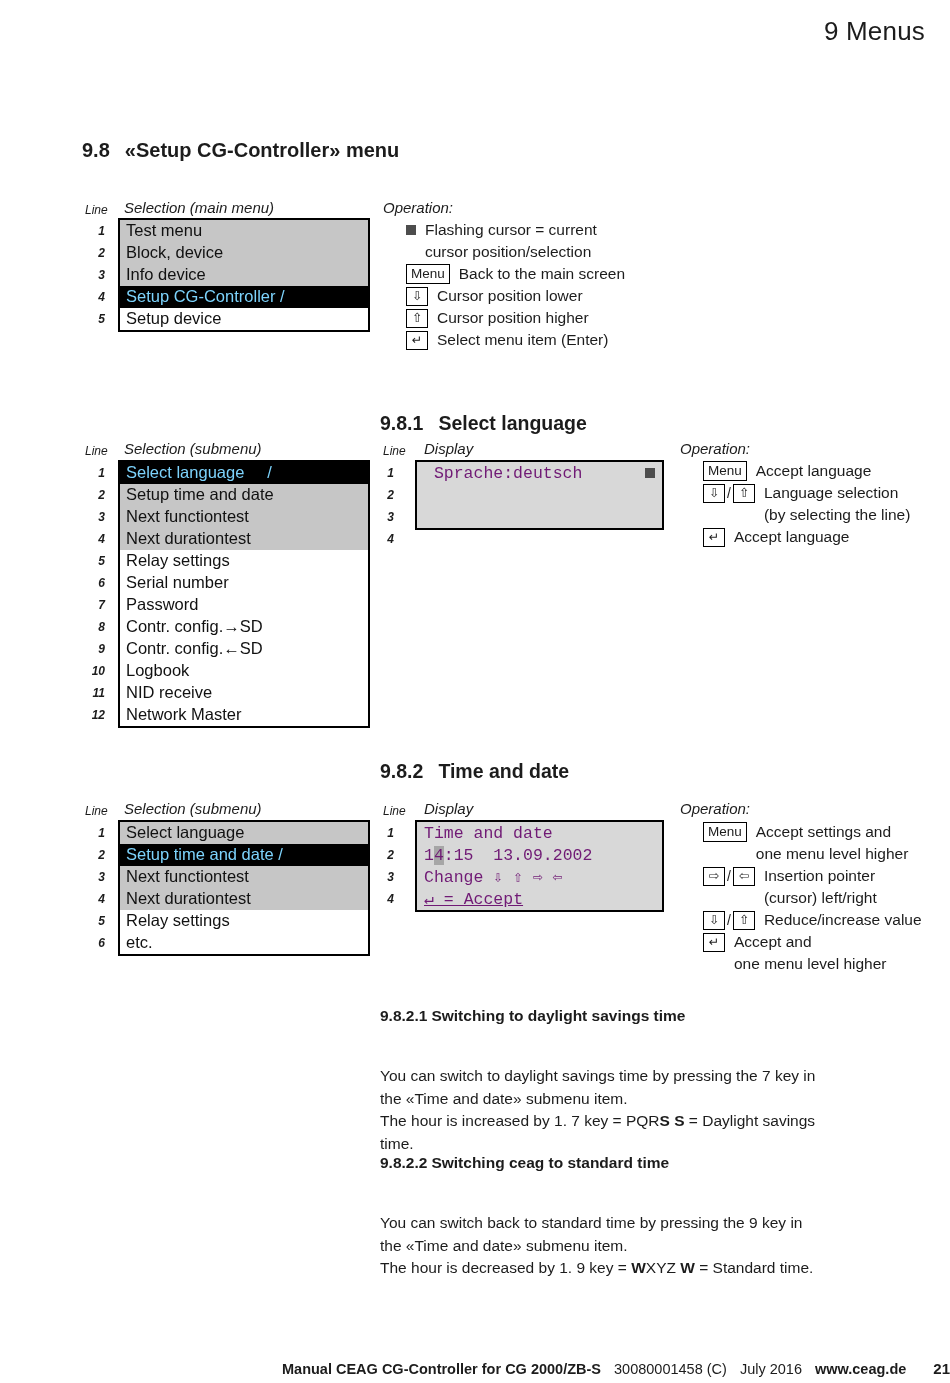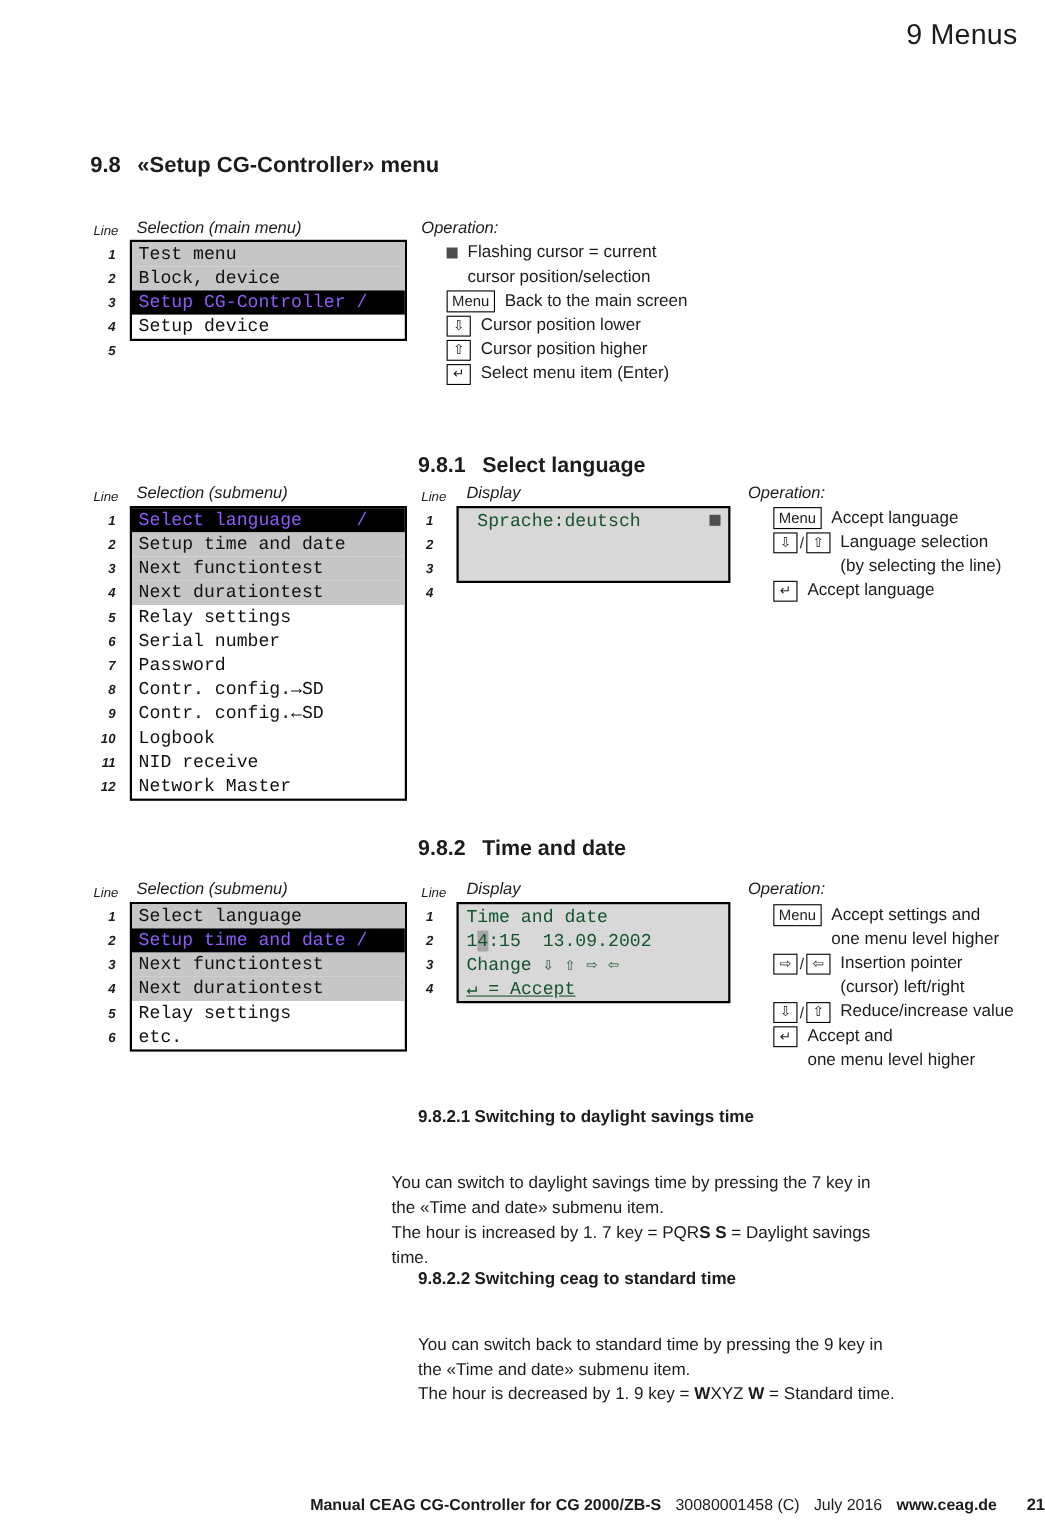--- a/index.html
+++ b/index.html
@@ -9,25 +9,25 @@
   .chapter{font-size:26px;font-weight:400;letter-spacing:0.2px;}
   .h1{display:flex;gap:15px;font-weight:700;font-size:20px;}
   .h2{display:flex;gap:15px;font-weight:700;font-size:19.5px;}
   .h3{display:flex;gap:4px;font-weight:700;font-size:15.5px;}
   .lbl{font-style:italic;font-size:15px;}
   .lbl-sm{font-style:italic;font-size:12px;}
   .nums{display:flex;flex-direction:column;padding-top:2px;}
   .nums .num{height:22px;line-height:22px;font-style:italic;font-weight:700;font-size:12px;text-align:right;width:20px;}
   .nums.narrow .num{width:14px;}
   .menu-table{border:2px solid #000;width:248px;background:#fff;}
-  .menu-row{height:22px;line-height:21px;padding-left:6px;font-family:Liberation Mono, monospace;font-size:16.5px;white-space:pre;color:#111;overflow:hidden;}
+  .menu-row{height:22px;line-height:21px;padding-left:6px;font-family:Liberation Sans, sans-serif;font-size:16.5px;white-space:pre;color:#111;overflow:hidden;}
   .menu-row.gray{background:#c6c6c6;}
-  .menu-row.sel{background:#000;color:#8b5cf6;}
+  .menu-row.sel{background:#000;color:#7dd3fc;}
   .disp-table{border:2px solid #000;width:245px;background:#d8d8d8;}
-  .disp-row{height:22px;line-height:21px;padding:0 7px;font-family:"Liberation Mono","DejaVu Sans Mono",monospace;font-size:16.5px;white-space:pre;display:flex;align-items:center;justify-content:space-between;color:#14532d;overflow:hidden;}
+  .disp-row{height:22px;line-height:21px;padding:0 7px;font-family:"Liberation Mono","DejaVu Sans Mono",monospace;font-size:16.5px;white-space:pre;display:flex;align-items:center;justify-content:space-between;color:#701a75;overflow:hidden;}
   .lcd-cursor{width:10px;height:10px;background:#4d4d4d;flex:0 0 auto;}
   .cur{background:#a6a6a6;}
   .lcd-symbols{font-family:"Liberation Mono","DejaVu Sans Mono","DejaVu Sans",monospace;}
   .accept{text-decoration:underline;font-family:"Liberation Mono","DejaVu Sans Mono","DejaVu Sans",monospace;}
   .ops{display:flex;flex-direction:column;}
   .op{display:flex;gap:9px;font-size:15.5px;line-height:22px;align-items:flex-start;}
   .op .icons{display:flex;align-items:center;gap:2px;height:22px;flex:0 0 auto;padding-left:23px;}
   .key{display:inline-flex;align-items:center;justify-content:center;height:17px;min-width:16px;border:1.5px solid #000;padding:0 2px;font-family:"DejaVu Sans",sans-serif;font-size:12.5px;background:#fff;line-height:1;}
   .key.menu-key{font-family:"Liberation Sans",sans-serif;font-size:13.5px;padding:0 4px;height:18px;}
   .sq{width:10px;height:10px;background:#4d4d4d;display:inline-block;}
@@ -58,20 +58,21 @@
     <div class="num">1</div>
     <div class="num">2</div>
     <div class="num">3</div>
     <div class="num">4</div>
     <div class="num">5</div>
   </div>
 
   <div class="abs menu-table" style="left:118px;top:218px;">
     <div class="menu-row gray">Test menu</div>
     <div class="menu-row gray">Block, device</div>
+    <div class="menu-row gray">Info device</div>
     <div class="menu-row sel">Setup CG-Controller /</div>
     <div class="menu-row">Setup device</div>
   </div>
 
   <div class="abs ops" style="left:383px;top:219px;">
     <div class="op">
       <span class="icons">
           <span class="sq"></span>
         </span>
       <div class="txt">
@@ -294,21 +295,21 @@
         <div>Accept and</div>
         <div>one menu level higher</div>
       </div>
     </div>
   </div>
 
   <div class="abs h3" style="left:380px;top:1007px;">
     <span>9.8.2.1</span>
     <span>Switching to daylight savings time</span>
   </div>
-  <div class="abs para" style="left:356px;top:1043px;">
+  <div class="abs para" style="left:380px;top:1043px;">
     <span>You can switch to daylight savings time by pressing the 7 key in
 the «Time and date» submenu item.
 The hour is increased by 1. 7 key = PQR</span><span class="b">S S</span><span> = Daylight savings
 time.</span>
   </div>
 
   <div class="abs h3" style="left:380px;top:1154px;">
     <span>9.8.2.2</span>
     <span>Switching ceag to standard time</span>
   </div>

